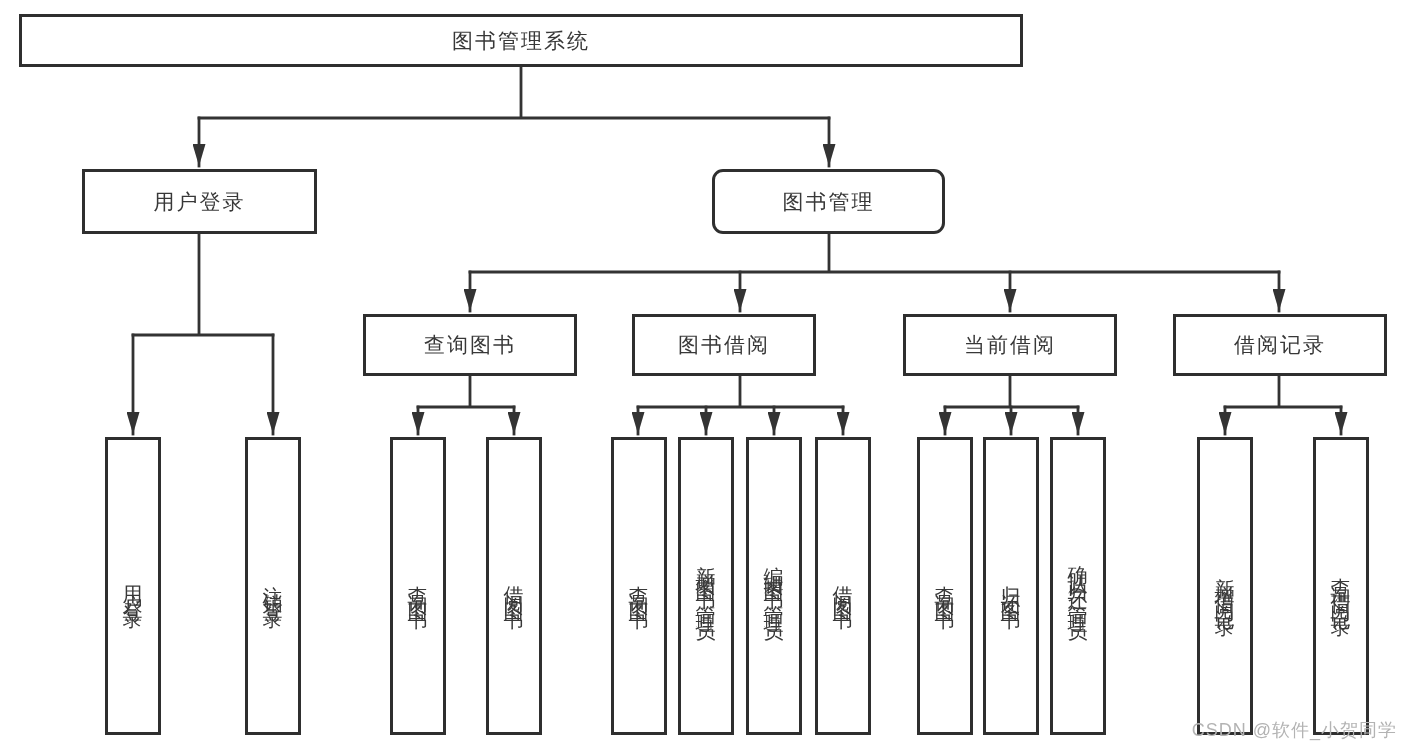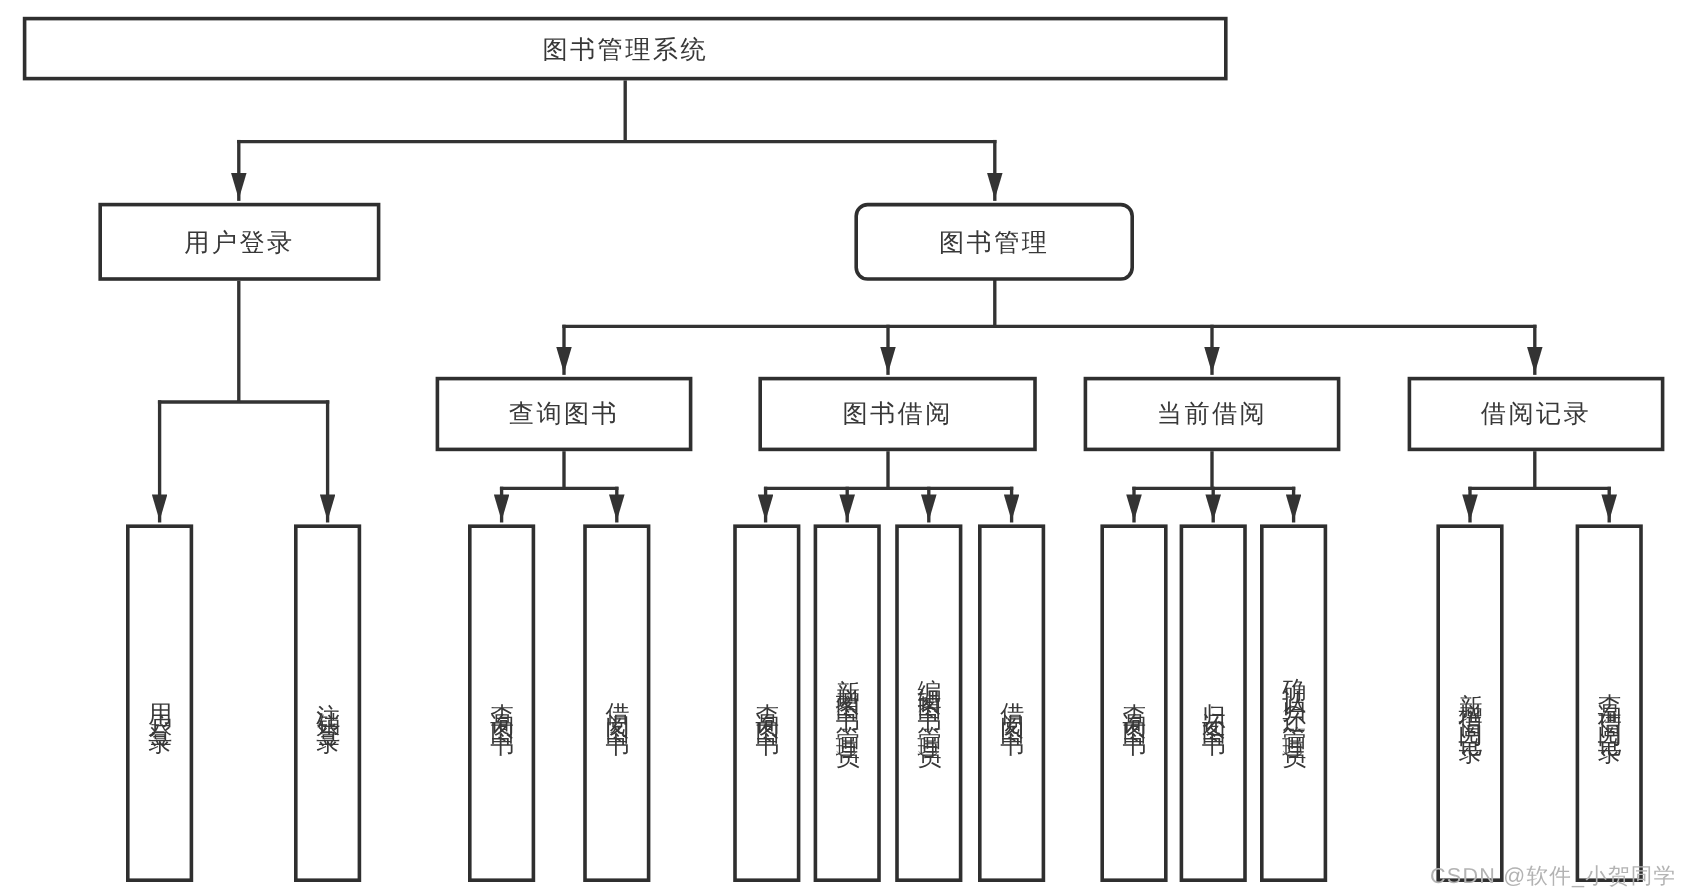--- a/index.html
+++ b/index.html
@@ -41,21 +41,21 @@
     font-size: 21px;
     letter-spacing: 2px;
     white-space: nowrap;
   }
   .root-box  { left: 19px;  top: 14px;  width: 1004px; height: 53px; }
   .l2-box    { top: 169px;  height: 65px; }
   .l2-a      { left: 82px;  width: 235px; }
   .l2-b      { left: 712px; width: 233px; border-radius: 11px; }
   .l3-box    { top: 314px;  height: 62px; width: 214px; }
   .l3-1      { left: 363px; }
-  .l3-2      { left: 632px; width: 232px; }
+  .l3-2      { left: 632px; width: 184px; }
   .l3-3      { left: 903px; text-align: right; }
   .l3-4      { left: 1173px; }
   .leaf {
     top: 437px;
     width: 56px;
     height: 298px;
   }
   .vlabel {
     writing-mode: vertical-rl;
     text-orientation: mixed;

